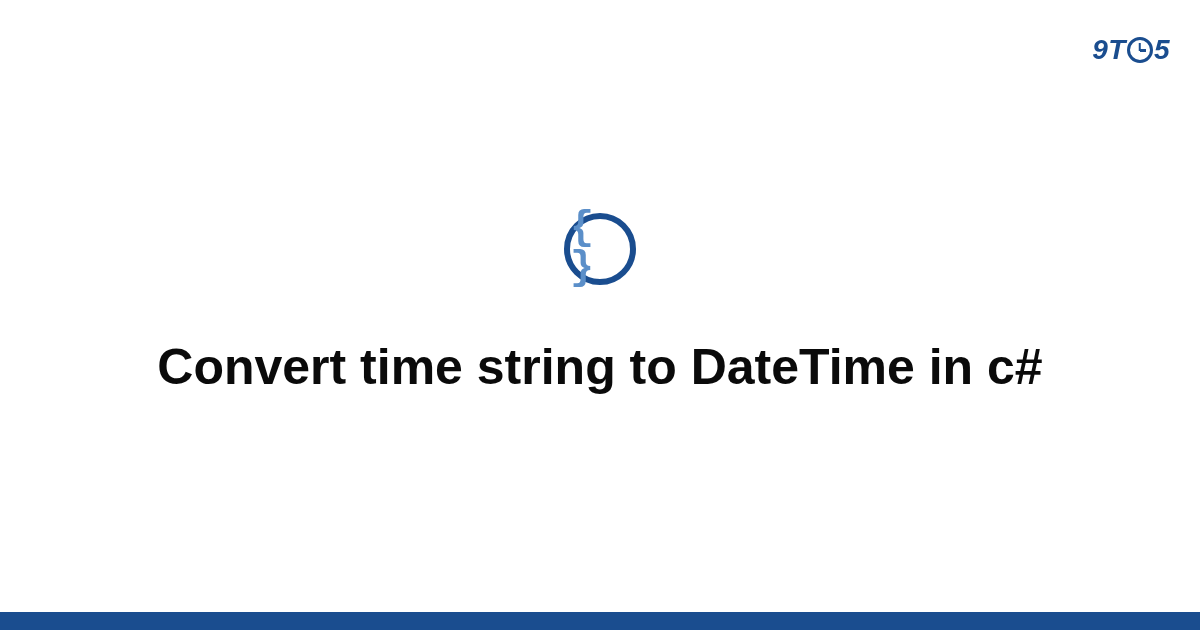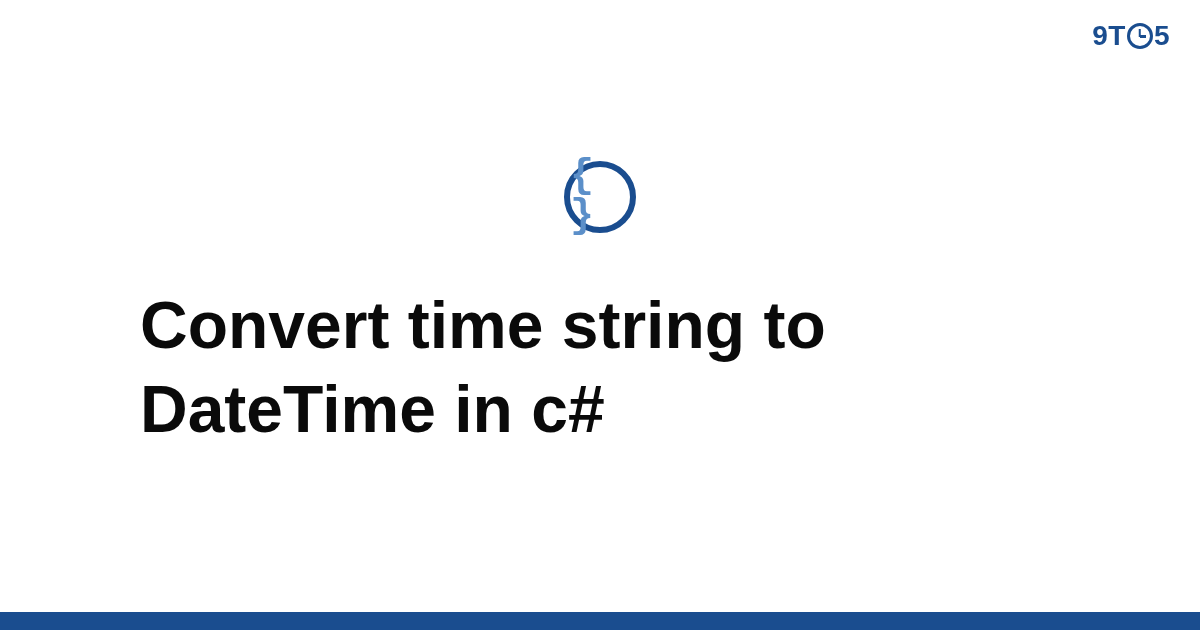--- a/index.html
+++ b/index.html
@@ -10,27 +10,28 @@
     body {
       width: 1200px;
       height: 630px;
       background: #ffffff;
       font-family: Arial, Helvetica, sans-serif;
       position: relative;
       overflow: hidden;
     }
     .header-logo {
       position: absolute;
-      top: 20px;
+      top: 34px;
       right: 30px;
       font-size: 28px;
       font-weight: 700;
       letter-spacing: 0.5px;
       display: flex;
       align-items: center;
+      font-style: italic;
     }
     .logo-9t {
       color: #1a4d8f;
     }
     .logo-clock {
       display: inline-flex;
       width: 26px;
       height: 26px;
       border: 3px solid #1a4d8f;
       border-radius: 50%;
@@ -88,21 +89,21 @@
     .braces {
       color: #5b8fc9;
       font-size: 40px;
       font-weight: 700;
       letter-spacing: 1px;
       line-height: 1;
       font-family: 'Courier New', monospace;
     }
     .title {
       color: #0a0a0a;
-      font-size: 66px;
+      font-size: 50px;
       font-weight: 700;
       text-align: left;
       line-height: 1.28;
       max-width: 1000px;
       padding: 0 40px;
     }
     .bottom-bar {
       position: absolute;
       bottom: 0;
       left: 0;

